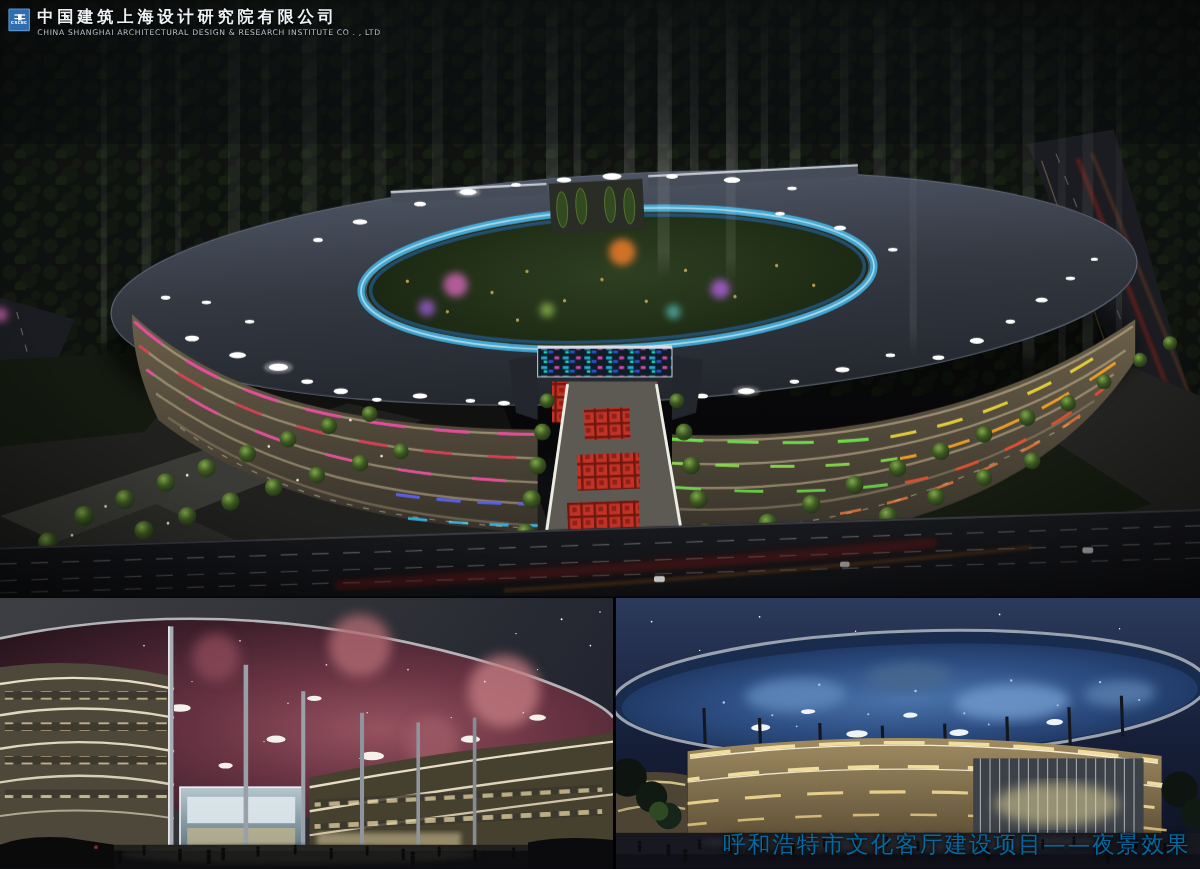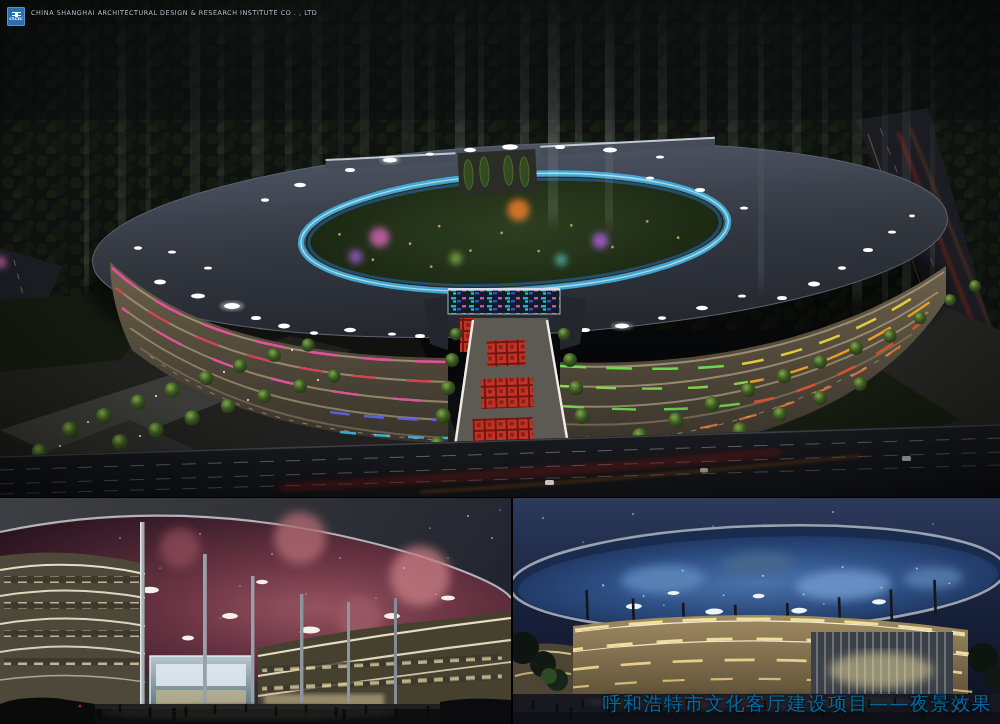--- a/index.html
+++ b/index.html
@@ -706,17 +706,18 @@
   </g>
 </svg>
 </div>
 
 <div class="header">
   <div class="logo">
     <div class="glyph"></div>
     <div class="logo-txt">CSCEC</div>
   </div>
   <div class="co-names">
+    <div class="co-cn">中国建筑上海设计研究院有限公司</div>
     <div class="co-en">CHINA SHANGHAI ARCHITECTURAL DESIGN &amp; RESEARCH INSTITUTE CO . , LTD</div>
   </div>
 </div>
 
 <div class="caption">呼和浩特市文化客厅建设项目——夜景效果</div>
 
 </body></html>

